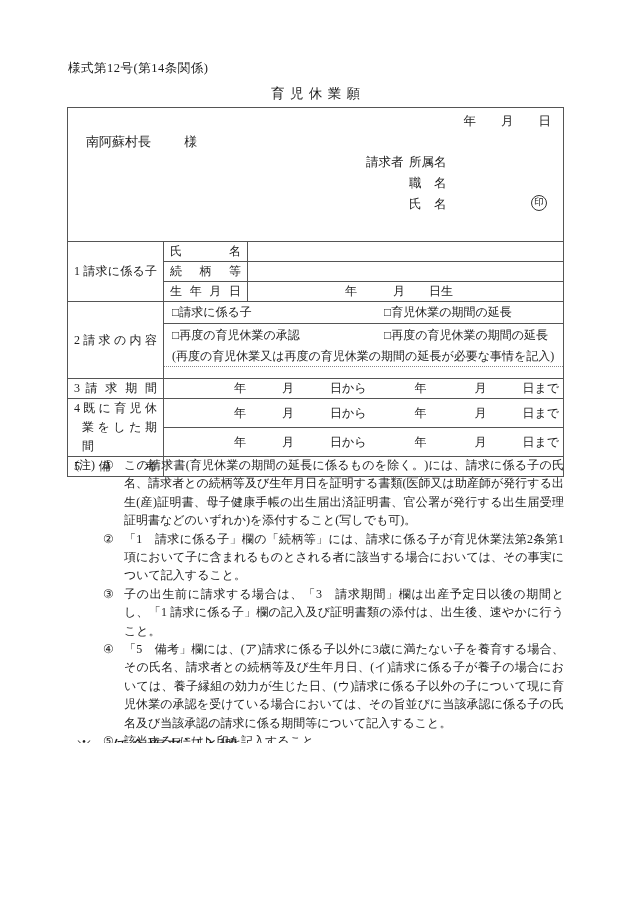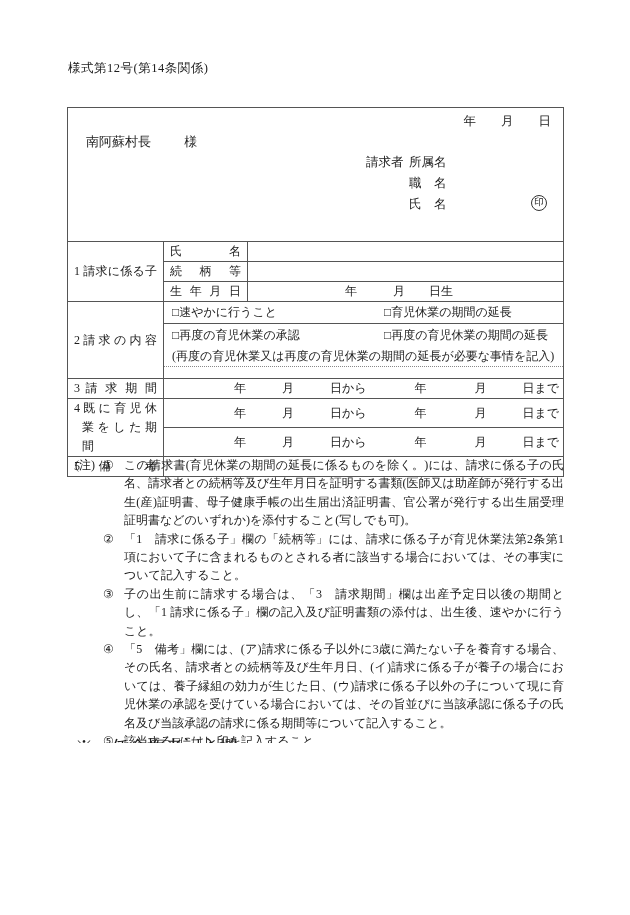--- a/index.html
+++ b/index.html
@@ -72,20 +72,21 @@
   .auth-spacer { flex:1; }
   .auth-line { line-height:22px; }
   .auth-name-line { display:flex; justify-content:space-between; align-items:center; line-height:22px; }
 </style>
 </head>
 <body>
 
 <div class="page">
 
   <div class="form-number">様式第12号(第14条関係)</div>
+  <div class="doc-title">育 児 休 業 願</div>
 
   <div class="main-box">
     <div class="hdr">
       <div class="hdr-date">年　　月　　日</div>
       <div class="hdr-addressee">
         <span>南阿蘇村長</span>
         <span class="honor">様</span>
       </div>
       <div class="req-label">請求者</div>
       <div class="req-row r1">所属名</div>
@@ -115,21 +116,21 @@
         <td class="val-cell">
               <div class="birth-val">年　　　月　　日生</div>
             </td>
       </tr>
       <tr>
         <td class="lbl spread">2 請 求 の 内 容</td>
         <td colspan="2" class="req-cell">
           <div class="opt-line first">
             <span class="opt-left">
               <span>□</span>
-                  <span>速やかに行うこと</span>
+                  <span>請求に係る子</span>
             </span>
             <span class="opt-right">
               <span>□</span>
                   <span>育児休業の期間の延長</span>
             </span>
           </div>
           <div class="opt-line">
             <span class="opt-left">
               <span>□</span>
                   <span>再度の育児休業の承認</span>

